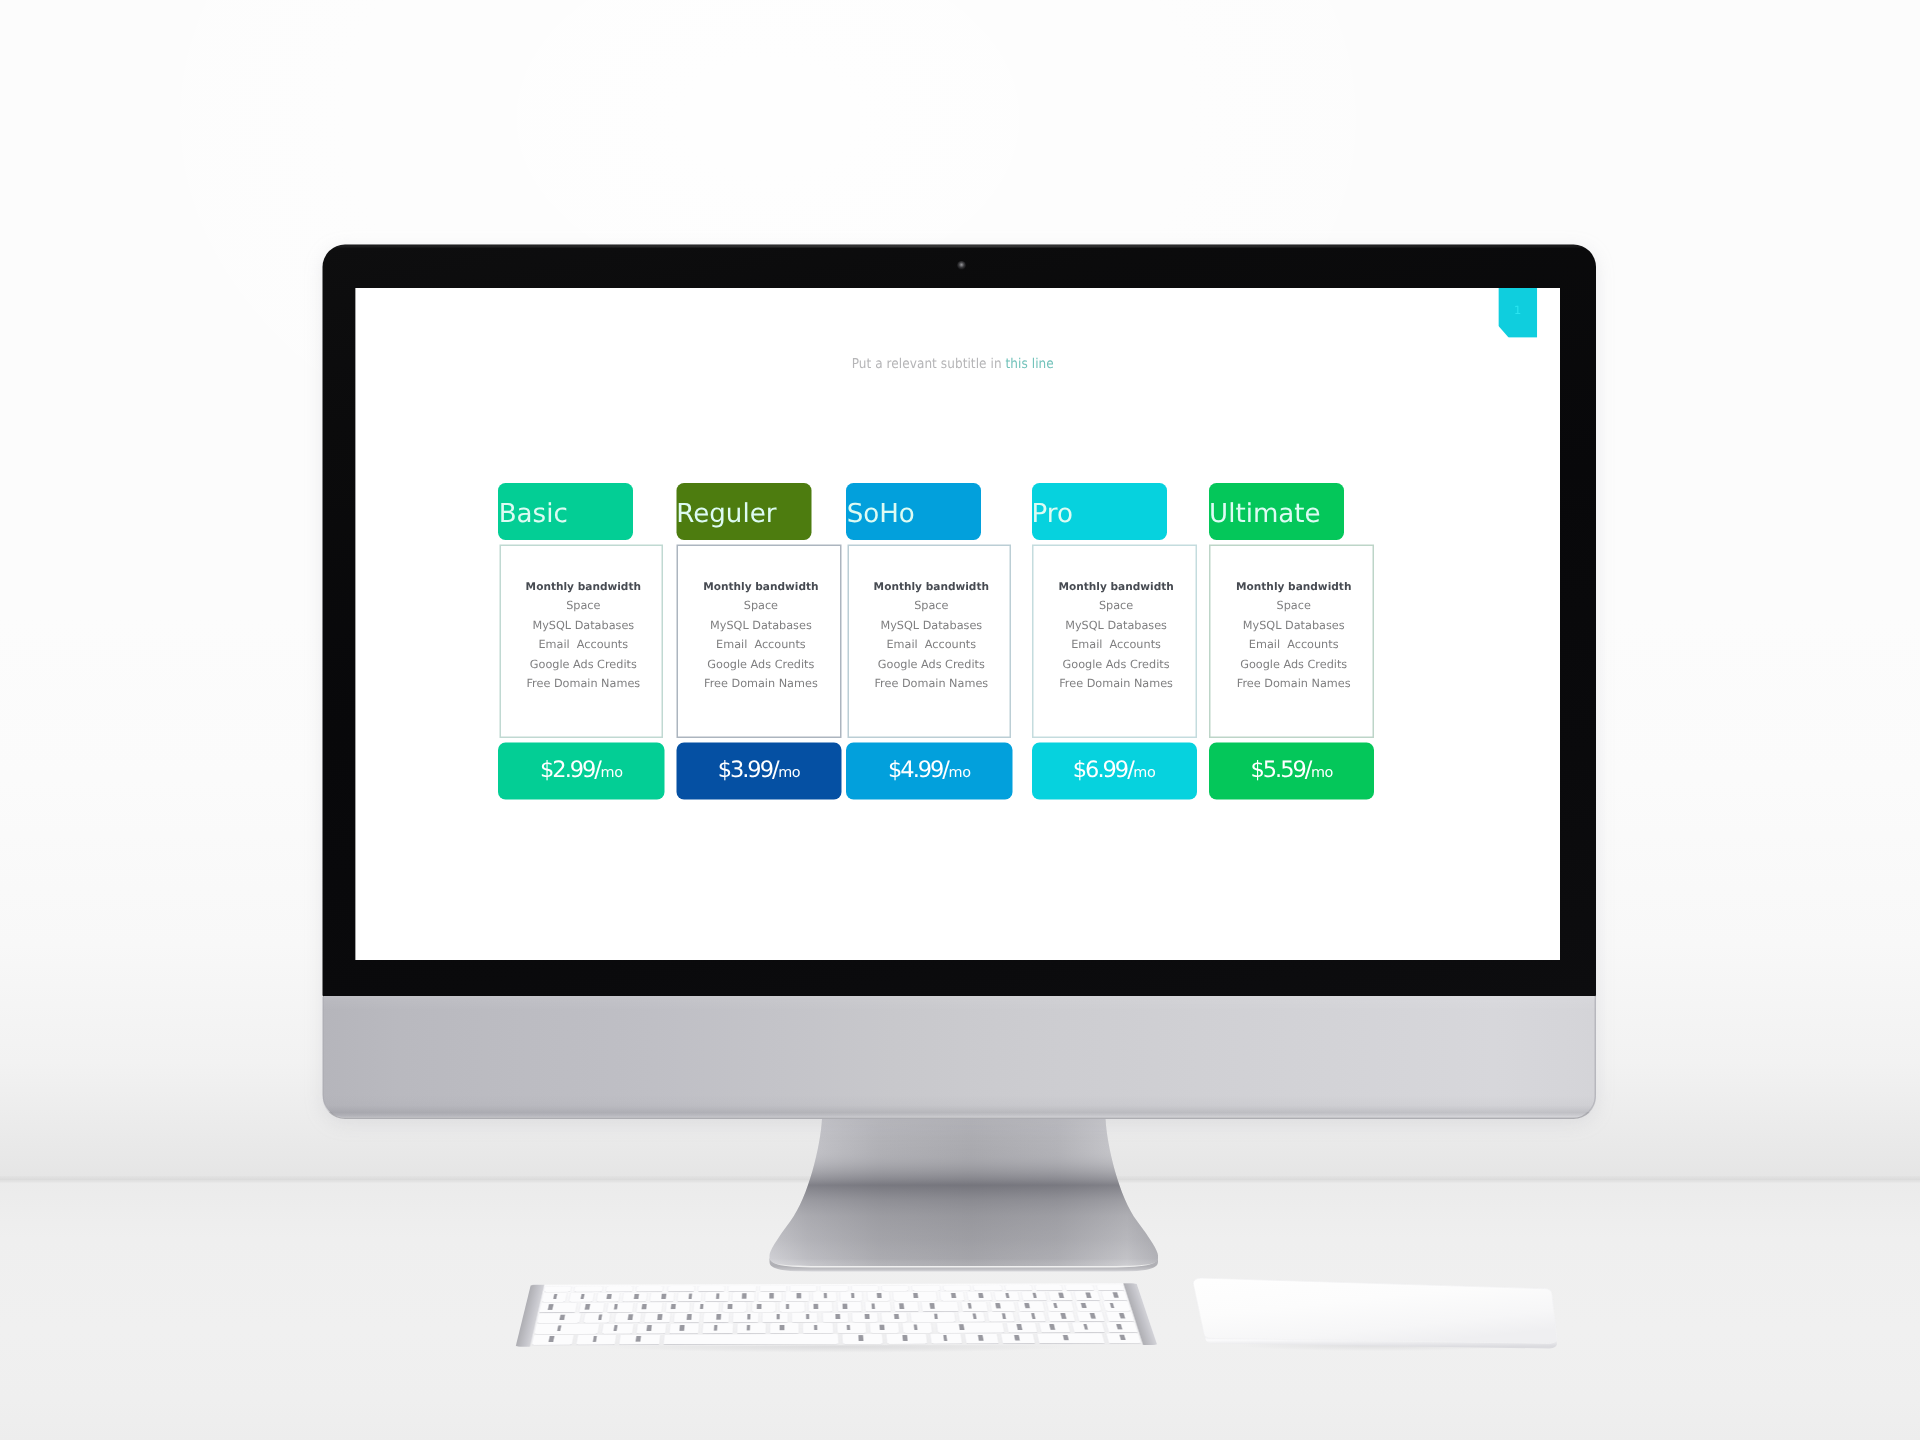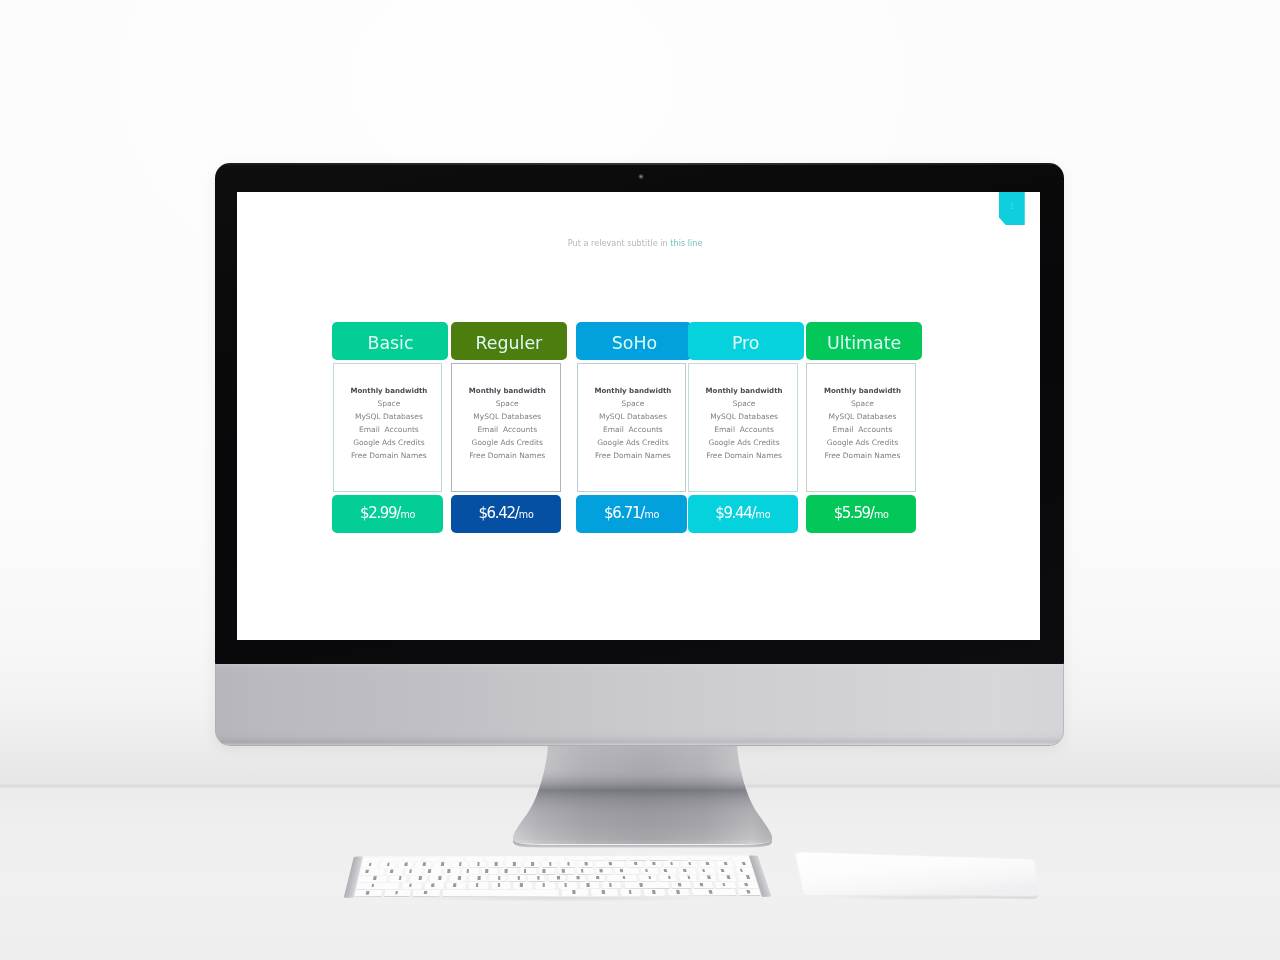--- a/index.html
+++ b/index.html
@@ -71,22 +71,22 @@
   .slide-sub .sw span{display:inline;}
   .slide-sub .accent{color:#71c2ba;}
 
   .pagetab{position:absolute;left:762.2px;top:0;width:25.9px;height:33.6px;background:#0fcede;
         color:#2ae4f0;font-size:7.6px;display:flex;align-items:center;justify-content:center;
         padding-bottom:4px;box-sizing:border-box;
         clip-path:polygon(0 0,100% 0,100% 100%,27% 100%,0 76%);}
 
   .plans{position:absolute;left:95.8px;top:130.8px;width:584px;height:211px;}
   .plan{position:absolute;top:0;width:110.2px;height:211px;}
-  .plan-head{position:absolute;left:0;top:0;width:116px;height:37.8px;border-radius:5px;
-        text-align:center;font-size:17.4px;color:#ddfbf3;font-weight:400;line-height:43.4px;
+  .plan-head{position:absolute;left:0;top:0;width:90px;height:37.8px;border-radius:5px;
+        font-size:17.4px;color:#ddfbf3;font-weight:400;line-height:43.4px;
         letter-spacing:0px;}
   .plan-body{position:absolute;left:0.3px;top:40.2px;width:109.6px;height:129.6px;background:#fff;
         box-sizing:border-box;}
   .plan-feats{position:absolute;left:0;top:20.3px;width:110.2px;text-align:center;}
   .feat{font-size:7.5px;color:#7f7f80;line-height:13.1px;white-space:pre;}
   .feat.first{font-weight:bold;color:#474b52;font-size:7.05px;}
   .plan-foot{position:absolute;left:0;top:172.4px;width:110.2px;height:38.4px;border-radius:5px;
         color:#fff;text-align:center;}
   .plan-foot .inner{display:inline-block;line-height:35.6px;}
   .plan-foot .amt{font-size:15px;letter-spacing:-1.35px;}
@@ -169,49 +169,49 @@
               <div class="plan-body" style="border: 1px solid rgb(172, 181, 191);">
                 <div class="plan-feats">
                   <div class="feat first">Monthly bandwidth</div>
                   <div class="feat">Space</div>
                   <div class="feat">MySQL Databases</div>
                   <div class="feat">Email  Accounts</div>
                   <div class="feat">Google Ads Credits</div>
                   <div class="feat">Free Domain Names</div>
                 </div>
               </div>
-              <div class="plan-foot" style="background: rgb(5, 80, 163);"><span class="inner"><span class="amt">$6.42</span><span class="slash">/</span><span class="per">mo</span></span></div>
+              <div class="plan-foot" style="background: rgb(5, 80, 163);"><span class="inner"><span class="amt">$3.99</span><span class="slash">/</span><span class="per">mo</span></span></div>
             </div>
-            <div class="plan" style="left: 244px; text-decoration: underline;">
+            <div class="plan" style="left: 232px; text-decoration: underline;">
               <div class="plan-head" style="background: rgb(2, 160, 220);">SoHo</div>
               <div class="plan-body" style="border: 1px solid rgb(187, 206, 213);">
                 <div class="plan-feats">
                   <div class="feat first">Monthly bandwidth</div>
                   <div class="feat">Space</div>
                   <div class="feat">MySQL Databases</div>
                   <div class="feat">Email  Accounts</div>
                   <div class="feat">Google Ads Credits</div>
                   <div class="feat">Free Domain Names</div>
                 </div>
               </div>
-              <div class="plan-foot" style="background: rgb(2, 160, 220);"><span class="inner"><span class="amt">$6.71</span><span class="slash">/</span><span class="per">mo</span></span></div>
+              <div class="plan-foot" style="background: rgb(2, 160, 220);"><span class="inner"><span class="amt">$4.99</span><span class="slash">/</span><span class="per">mo</span></span></div>
             </div>
             <div class="plan" style="left: 355.2px;">
               <div class="plan-head" style="background: rgb(6, 210, 222);">Pro</div>
               <div class="plan-body" style="border: 1px solid rgb(196, 220, 222);">
                 <div class="plan-feats">
                   <div class="feat first">Monthly bandwidth</div>
                   <div class="feat">Space</div>
                   <div class="feat">MySQL Databases</div>
                   <div class="feat">Email  Accounts</div>
                   <div class="feat">Google Ads Credits</div>
                   <div class="feat">Free Domain Names</div>
                 </div>
               </div>
-              <div class="plan-foot" style="background: rgb(6, 210, 222);"><span class="inner"><span class="amt">$9.44</span><span class="slash">/</span><span class="per">mo</span></span></div>
+              <div class="plan-foot" style="background: rgb(6, 210, 222);"><span class="inner"><span class="amt">$6.99</span><span class="slash">/</span><span class="per">mo</span></span></div>
             </div>
             <div class="plan" style="left: 473.6px;">
               <div class="plan-head" style="background: rgb(4, 199, 90);">Ultimate</div>
               <div class="plan-body" style="border: 1px solid rgb(189, 213, 200);">
                 <div class="plan-feats">
                   <div class="feat first">Monthly bandwidth</div>
                   <div class="feat">Space</div>
                   <div class="feat">MySQL Databases</div>
                   <div class="feat">Email  Accounts</div>
                   <div class="feat">Google Ads Credits</div>

